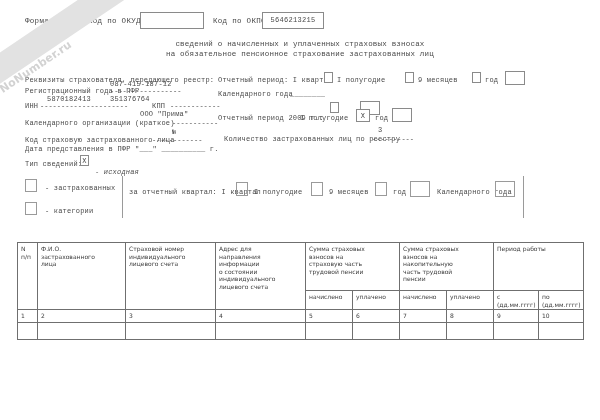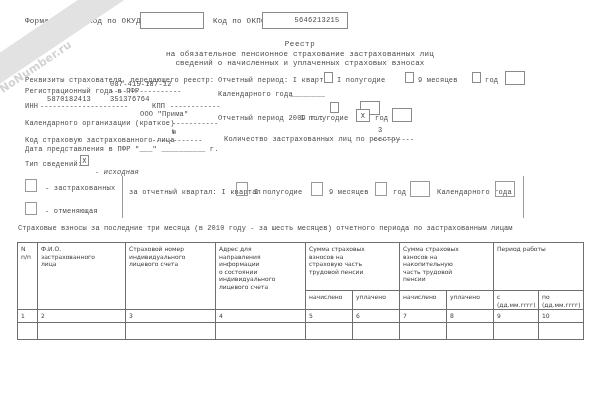--- a/index.html
+++ b/index.html
@@ -51,21 +51,20 @@
   .hdr-okpo-lbl{position:absolute;left:213px;top:0;}
   .box-okpo{
     position:absolute;left:262px;top:-5px;
     width:60px;height:15px;
     border:1px solid #8a8a8a;background:#fff;
     font-family:"Liberation Mono", monospace;
     font-size:7px;
     text-align:center;line-height:15px;
     letter-spacing:.3px;
     color:#4a4a4a;
-    padding-left:24px;
   }
 
   
   .title{
     position:absolute;left:0;top:40px;width:600px;
     text-align:center;
     font-family:"Liberation Mono", monospace;
     font-size:7.5px;
     line-height:9.5px;
     color:#4a4a4a;
@@ -155,23 +154,22 @@
 
   <div class="hdr-row">
     <span class="hdr-form">Форма СЗВ-6-2</span>
     <span class="hdr-okud-lbl">Код по ОКУД</span>
     <span class="box-okud"></span>
     <span class="hdr-okpo-lbl">Код по ОКПО</span>
     <span class="box-okpo">5646213215</span>
   </div>
 
   <div class="title">
-    <div class="l1">Реестр</div>
+    <div>сведений о начисленных и уплаченных страховых взносах</div>
     <div>на обязательное пенсионное страхование застрахованных лиц</div>
-    <div>сведений о начисленных и уплаченных страховых взносах</div>
   </div>
 
   <div class="fields">
 
     <span class="fl" style="left:25px;top:0px;">Реквизиты страхователя, передающего реестр:</span>
 
     <span class="fl" style="left:25px;top:11px;">Регистрационный года в ПФР</span>
     <span class="fl val" style="left:110px;top:4px;">087-415-187-12</span>
     <span class="fl dots" style="left:110px;top:11px;">-----------------</span>
 
@@ -223,38 +221,37 @@
     <span class="cb lg" style="left:392px;top:32px;"></span>
 
     <span class="fl val" style="left:378px;top:50px;">3</span>
     <span class="fl" style="left:224px;top:59px;">Количество застрахованных лиц по реестру</span>
     <span class="fl dots" style="left:372px;top:59px;">----------</span>
 
     <span class="corr-box" style="left:25px;top:103px;width:12px;height:13px;"></span>
     <span class="fl" style="left:45px;top:108px;">- застрахованных</span>
 
     <span class="corr-box" style="left:25px;top:126px;width:12px;height:13px;"></span>
-    <span class="fl" style="left:45px;top:131px;">- отменяющая</span>
+    <span class="fl" style="left:45px;top:131px;">- категории</span>
 
     <span class="corr-sep" style="left:122px;top:100px;height:42px;"></span>
     <span class="corr-sep" style="left:523px;top:100px;height:42px;"></span>
 
     <span class="fl" style="left:129px;top:112px;">за отчетный квартал: I квартал</span>
     <span class="corr-box" style="left:236px;top:106px;width:12px;height:14px;"></span>
     <span class="fl" style="left:254px;top:112px;">I полугодие</span>
     <span class="corr-box" style="left:311px;top:106px;width:12px;height:14px;"></span>
     <span class="fl" style="left:329px;top:112px;">9 месяцев</span>
     <span class="corr-box" style="left:375px;top:106px;width:12px;height:14px;"></span>
     <span class="fl" style="left:393px;top:112px;">год</span>
     <span class="corr-box" style="left:410px;top:105px;width:20px;height:16px;"></span>
     <span class="fl" style="left:437px;top:112px;">Календарного года</span>
     <span class="corr-box" style="left:495px;top:105px;width:20px;height:16px;"></span>
   </div>
 
-  <div class="note">Страховые взносы за последние три месяца (в 2010 году - за шесть месяцев) отчетного периода по застрахованным лицам</div>
 
   <table class="reg">
     <colgroup>
       <col style="width:20px;">
       <col style="width:88px;">
       <col style="width:90px;">
       <col style="width:90px;">
       <col style="width:47px;">
       <col style="width:47px;">
       <col style="width:47px;">

